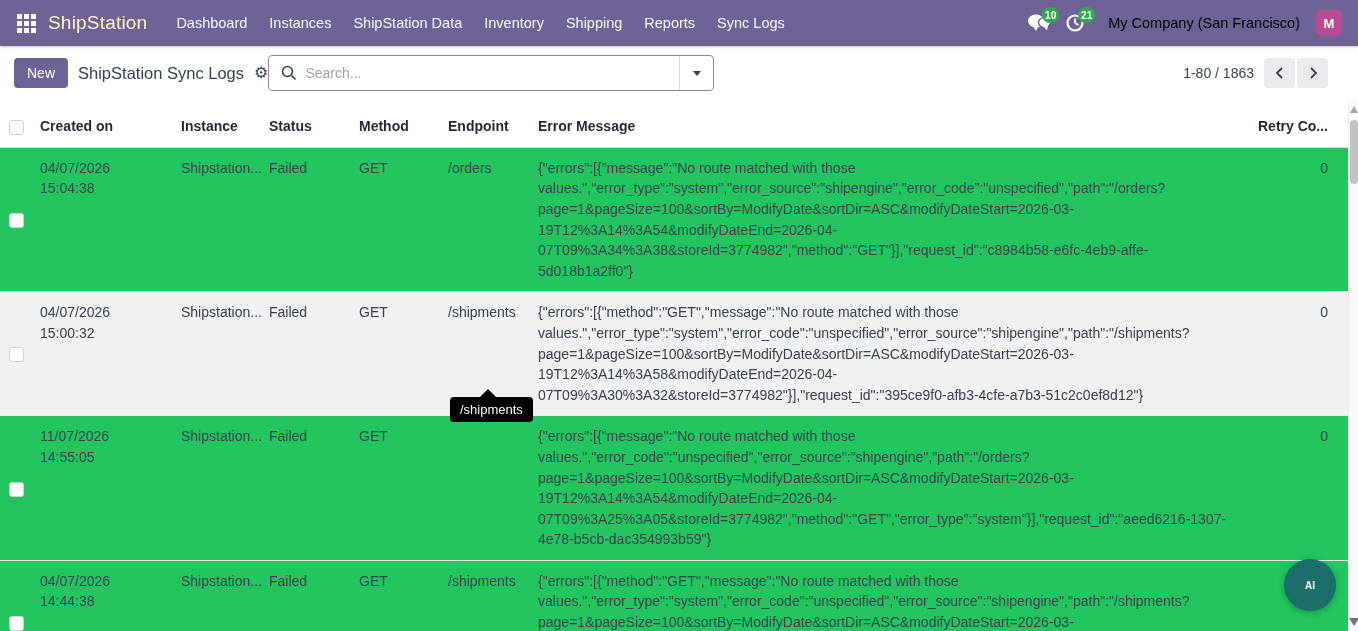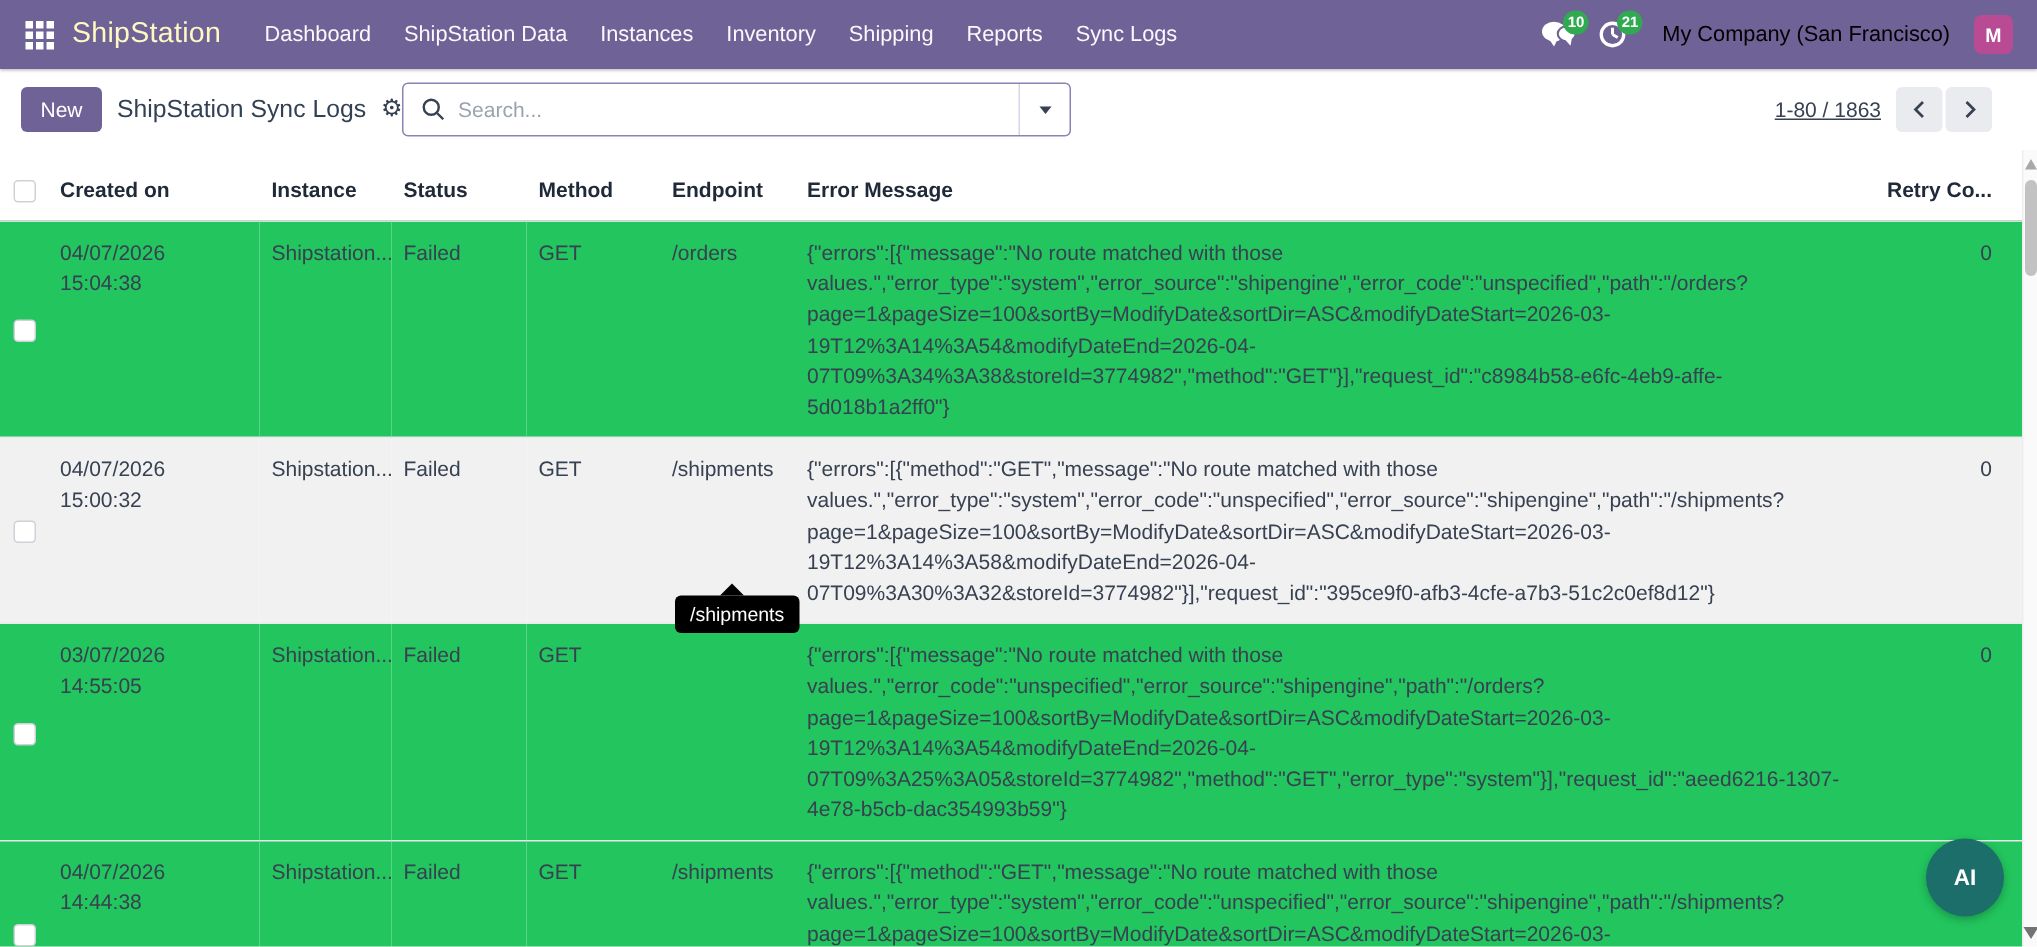--- a/index.html
+++ b/index.html
@@ -39,21 +39,21 @@
     display:flex; align-items:center; background:#fff; overflow:hidden; }
   .search-icon-wrap { padding:0 8px 0 12px; display:flex; align-items:center; }
   .search-input { flex:1; border:none; outline:none; font-size:14px; color:#374151;
     font-family:inherit; height:100%; }
   .search-input::placeholder { color:#9ca3af; }
   .search-caret { width:34px; height:100%; border-left:1px solid #d9d4e8; display:flex;
     align-items:center; justify-content:center; cursor:pointer; }
   .caret-down { width:0; height:0; border-left:4px solid transparent; border-right:4px solid transparent;
     border-top:5px solid #374151; }
   .cp-right { flex:0 0 auto; display:flex; align-items:center; gap:10px; margin-right:16px; }
-  .pager-text { font-size:14px; color:#374151;text-decoration:underline; }
+  .pager-text { font-size:14px; color:#374151; }
   .pager-btns { display:flex; gap:2px; }
   .pager-btn { width:31px; height:30px; background:#e9ebef; border:none; border-radius:4px;
     display:flex; align-items:center; justify-content:center; cursor:pointer; color:#374151; }
 
   
   .list-wrap { position:relative; width:1348px; }
   table { border-collapse:collapse; table-layout:fixed; width:1348px; }
   col.c-cb{width:32px} col.c-date{width:141px} col.c-inst{width:88px} col.c-stat{width:90px}
   col.c-meth{width:89px} col.c-endp{width:90px} col.c-err{width:702px}
   thead th { font-size:14px; font-weight:bold; color:#1f2937; text-align:left;
@@ -79,21 +79,21 @@
   .scrollbar { position:absolute; right:0; top:100px; width:10px; height:531px;
     background:#fafafa; border-left:1px solid #ededed; z-index:15; }
   .sb-up { position:absolute; top:6px; left:1px; width:0; height:0;
     border-left:4px solid transparent; border-right:4px solid transparent; border-bottom:7px solid #a7a7a7; }
   .sb-thumb { position:absolute; top:20px; left:1px; width:8px; height:64px; background:#c2c2c2; border-radius:4px; }
   .sb-down { position:absolute; bottom:5px; left:0; width:0; height:0;
     border-left:5px solid transparent; border-right:5px solid transparent; border-top:8px solid #737373; }
 
   
   .ai-fab { position:absolute; left:1284px; top:559px; width:52px; height:52px; border-radius:50%;
-    background:#1b6e6a; color:#fff; border:none; font-size:15px; font-weight:bold;
+    background:#1b6e6a; color:#fff; border:none; font-size:10px; font-weight:bold;
     display:flex; align-items:center; justify-content:center; cursor:pointer;
     box-shadow:0 2px 6px rgba(0,0,0,.25); font-family:inherit; z-index:30; }
 </style>
 </head>
 <body>
 
 <nav class="navbar">
   <button class="apps-btn">
     <span class="apps-grid">
       <span></span>
@@ -103,22 +103,22 @@
         <span></span>
         <span></span>
         <span></span>
         <span></span>
         <span></span>
     </span>
   </button>
   <span class="brand">ShipStation</span>
   <div class="nav-menu">
     <span class="nav-item">Dashboard</span>
+    <span class="nav-item">Instances</span>
     <span class="nav-item">ShipStation Data</span>
-    <span class="nav-item">Instances</span>
     <span class="nav-item">Inventory</span>
     <span class="nav-item">Shipping</span>
     <span class="nav-item">Reports</span>
     <span class="nav-item">Sync Logs</span>
   </div>
   <div class="nav-right">
     <div class="icon-wrap">
       <svg width="24" height="20" viewBox="0 0 24 20">
         <ellipse cx="9" cy="8" rx="8" ry="6.5" fill="#fff"></ellipse>
         <polygon points="5,12 9,18 12,12" fill="#fff"></polygon>
@@ -217,21 +217,21 @@
         <td>04/07/2026 15:00:32</td>
         <td>Shipstation...</td>
         <td>Failed</td>
         <td>GET</td>
         <td>/shipments</td>
         <td class="err">{"errors":[{"method":"GET","message":"No route matched with those values.","error_type":"system","error_code":"unspecified","error_source":"shipengine","path":"/shipments?page=1&amp;pageSize=100&amp;sortBy=ModifyDate&amp;sortDir=ASC&amp;modifyDateStart=2026-03-19T12%3A14%3A58&amp;modifyDateEnd=2026-04-07T09%3A30%3A32&amp;storeId=3774982"}],"request_id":"395ce9f0-afb3-4cfe-a7b3-51c2c0ef8d12"}</td>
         <td class="num">0</td>
       </tr>
       <tr>
         <td class="cb-cell"><input type="checkbox" style=""></td>
-        <td>03/07/2026 14:55:05</td>
+        <td>11/07/2026 14:55:05</td>
         <td>Shipstation...</td>
         <td>Failed</td>
         <td>GET</td>
         <td></td>
         <td class="err">{"errors":[{"message":"No route matched with those values.","error_code":"unspecified","error_source":"shipengine","path":"/orders?page=1&amp;pageSize=100&amp;sortBy=ModifyDate&amp;sortDir=ASC&amp;modifyDateStart=2026-03-19T12%3A14%3A54&amp;modifyDateEnd=2026-04-07T09%3A25%3A05&amp;storeId=3774982","method":"GET","error_type":"system"}],"request_id":"aeed6216-1307-4e78-b5cb-dac354993b59"}</td>
         <td class="num">0</td>
       </tr>
       <tr>
         <td class="cb-cell"><input type="checkbox" style=""></td>
         <td>04/07/2026 14:44:38</td>

